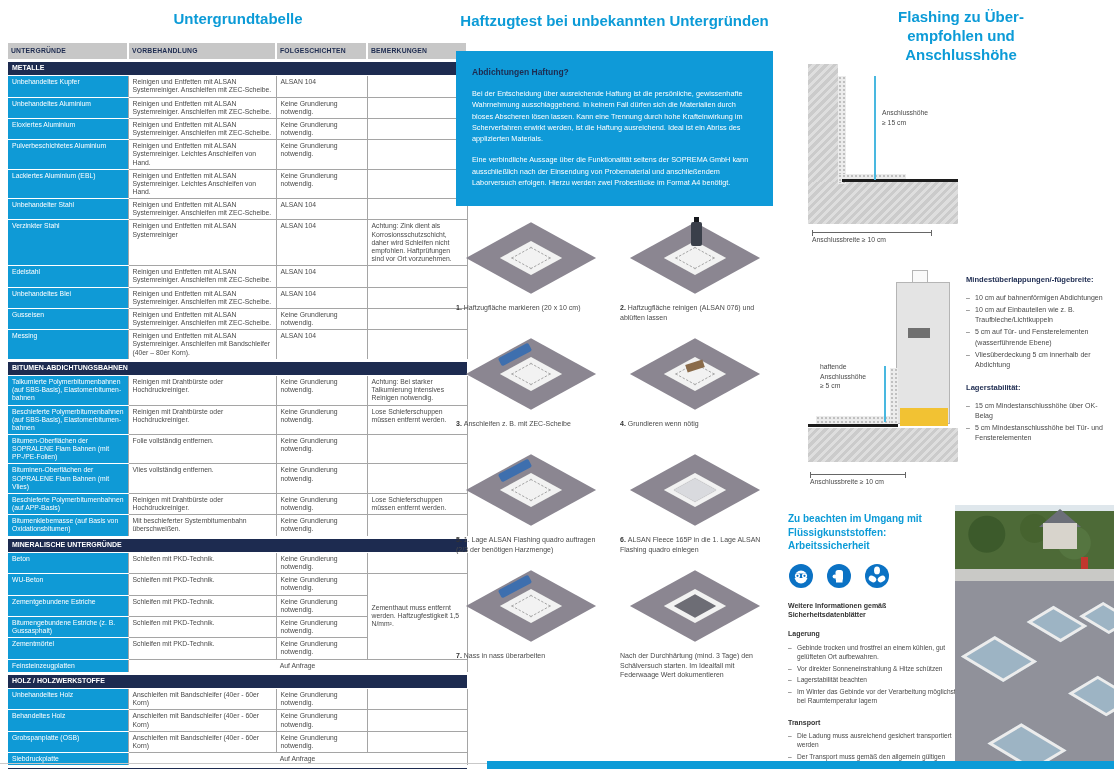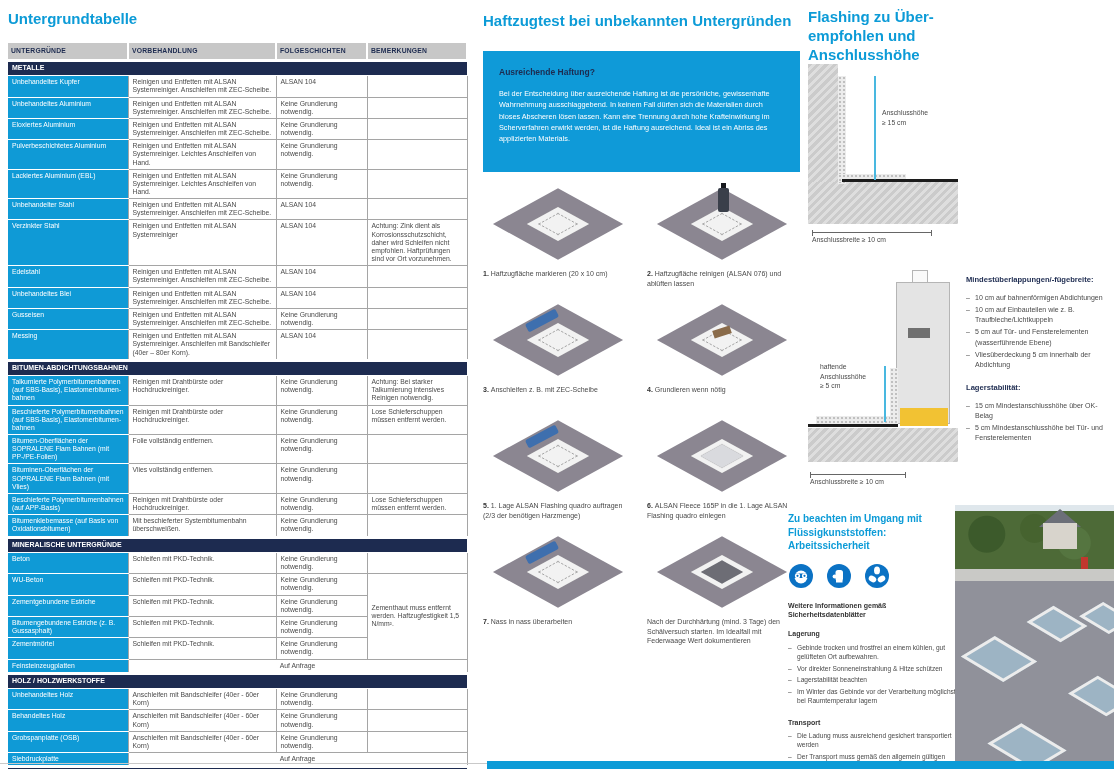--- a/index.html
+++ b/index.html
@@ -1,36 +1,36 @@
 <!DOCTYPE html>
 <html><head>
 <meta charset="utf-8">
 <style>
   html,body{margin:0;padding:0;background:#fff;}
   .page{position:relative;width:1114px;height:769px;background:#fff;overflow:hidden;
         font-family:"Liberation Sans",sans-serif;color:#4a4a4a;}
-  h1.sec{color:#0c9bd7;font-size:15px;font-weight:bold;margin:0;line-height:1.25;}
+  h1.sec{color:#0c9bd7;font-size:15px;font-weight:bold;margin:0;line-height:1.25;text-align:center;}
 
   
   .col-left{position:absolute;left:8px;top:10px;width:460px;}
   .col-left h1.sec{margin-bottom:14px;}
   table.ut{border-collapse:collapse;width:459px;font-size:6.8px;line-height:1.2;table-layout:fixed;}
   table.ut th{background:#c7c7c7;color:#1d2b50;text-align:left;font-size:6.8px;
       padding:4px 3px;border-right:2px solid #fff;letter-spacing:.2px;}
   tr.section-row td{background:#1d2b50;color:#fff;font-weight:bold;padding:2.5px 4px;
       border-top:3px solid #fff;border-bottom:1px solid #fff;font-size:7px;}
   td.ucell{background:#0f9ad6;color:#fff;padding:2px 4px;vertical-align:top;
       border-bottom:1px solid #fff;}
   td.vcell,td.fcell,td.bcell,td.spancell{background:#fff;color:#4a4a4a;padding:2px 4px;
       vertical-align:top;border:1px solid #a5a5a5;}
   td.spancell{text-align:center;}
   td.bspan{vertical-align:middle;}
 
   
-  .col-mid{position:absolute;left:483px;top:12px;width:317px;}
+  .col-mid{position:absolute;left:456px;top:12px;width:317px;}
   .info-box{background:#0f9ad8;color:#fff;margin-top:20px;padding:15px 16px 18px 16px;
       font-size:7.3px;line-height:1.55;}
   .info-box .ititle{color:#1d2b50;font-weight:bold;font-size:8.5px;margin-bottom:9px;}
   .info-box p{margin:0 0 10px 0;}
   .steps{display:grid;grid-template-columns:152px 152px;column-gap:12px;row-gap:7px;margin-top:10px;}
   .step .cap{font-size:7px;line-height:1.35;color:#4a4a4a;margin-top:3px;min-height:22px;}
   .step .cap b{color:#333;}
   .photo{position:relative;width:150px;height:84px;overflow:hidden;}
   .board{position:absolute;left:50%;top:50%;width:92px;height:92px;background:#8b8691;
       transform:translate(-50%,-50%) scale(1,.55) rotate(45deg);}
@@ -310,22 +310,23 @@
           <tr class="section-row">
             <td colspan="4">KUNSTSTOFFE</td>
           </tr>
         </tbody>
     </table>
   </section>
 
   <section class="col-mid">
     <h1 class="sec">Haftzugtest bei unbekannten Untergründen</h1>
     <div class="info-box">
-      <div class="ititle">Ausreichende Haftung?</div>
+      <div class="ititle">Abdichtungen Haftung?</div>
       <p>Bei der Entscheidung über ausreichende Haftung ist die persönliche, gewissenhafte Wahrnehmung ausschlaggebend. In keinem Fall dürfen sich die Materialien durch bloses Abscheren lösen lassen. Kann eine Trennung durch hohe Krafteinwirkung im Scherverfahren erwirkt werden, ist die Haftung ausreichend. Ideal ist ein Abriss des applizierten Materials.</p>
+      <p style="margin-bottom:0">Eine verbindliche Aussage über die Funktionalität seitens der SOPREMA GmbH kann ausschließlich nach der Einsendung von Probematerial und anschließendem Laborversuch erfolgen. Hierzu werden zwei Probestücke im Format A4 benötigt.</p>
     </div>
     <div class="steps" id="steps">
         <div class="step">
           <div class="photo p-plain">
             <div class="board"></div>
             <div class="plate"></div>
             <div class="mark"></div>
           </div>
           <div class="cap"><b>1. </b>Haftzugfläche markieren (20 x 10 cm)</div>
         </div>

